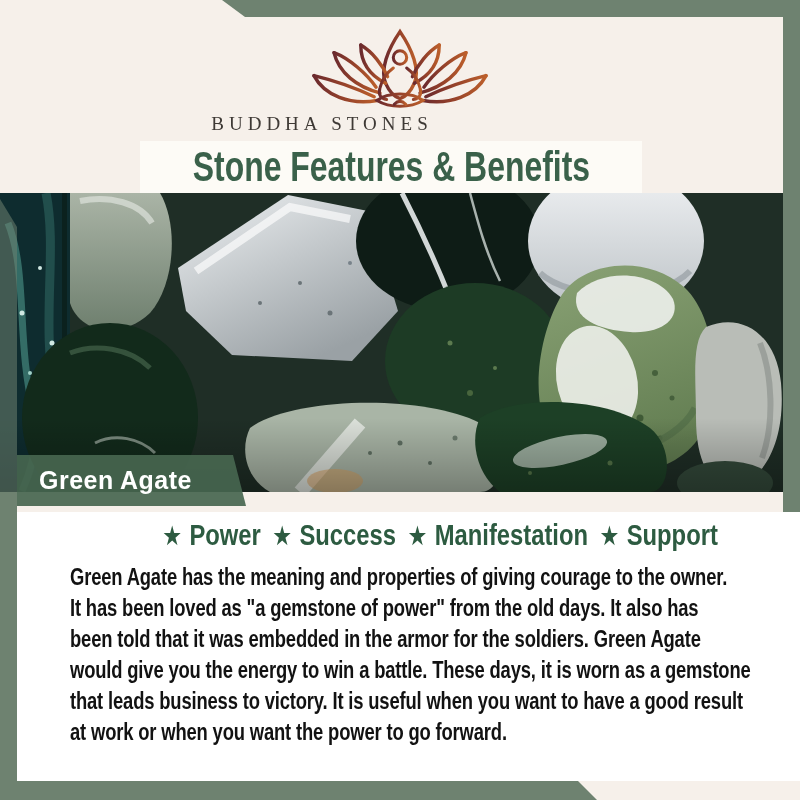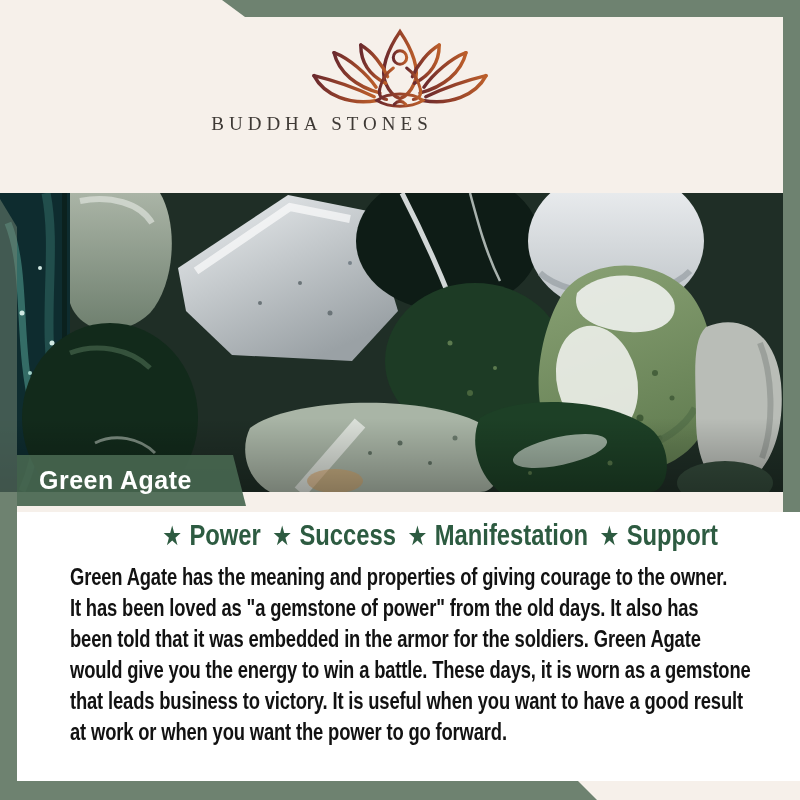--- a/index.html
+++ b/index.html
@@ -91,20 +91,23 @@
         <circle cx="110" cy="35" r="7"></circle>
         <path d="M103,46 C96,51 91,59 89,67 C87,74 90,78 96,79"></path>
         <path d="M117,46 C124,51 129,59 131,67 C133,74 130,78 124,79"></path>
         <path d="M86,80 C97,71 123,71 134,80 C121,88 99,88 86,80 Z"></path>
         <path d="M104,84 Q110,78 116,84"></path>
       </g>
     </svg>
   </div>
   <div class="brand-name">BUDDHA STONES</div>
 
+  <div class="banner">
+    <h1>Stone Features &amp; Benefits</h1>
+  </div>
 
   <div class="photo">
     <svg width="783" height="299" viewBox="0 0 783 299" preserveAspectRatio="none">
       <defs>
         <linearGradient id="gSlab" x1="0" y1="0" x2="0.6" y2="1">
           <stop offset="0" stop-color="#edf0f2"></stop>
             <stop offset="1" stop-color="#9aa1a5"></stop>
         </linearGradient>
         <linearGradient id="gWhite" x1="0" y1="0" x2="0" y2="1">
           <stop offset="0" stop-color="#f0f2f4"></stop>

